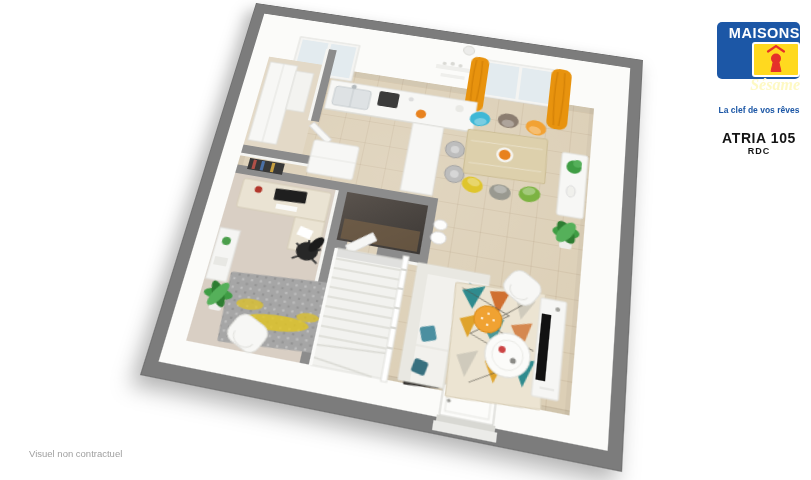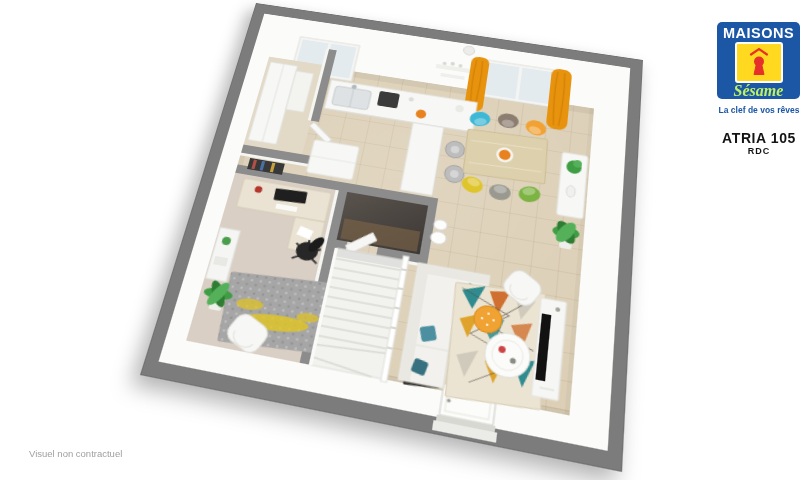--- a/index.html
+++ b/index.html
@@ -10,34 +10,34 @@
   
   #plan-wrap{
     position:absolute;left:0;top:0;width:400px;height:400px;
     transform-origin:0 0;
     transform:matrix3d(0.886850,0.134975,0,-0.000125423, -0.359750,0.743175,0,-0.000498200, 0,0,1,0, 256,3,0,1);
     filter:drop-shadow(-5px 9px 9px rgba(0,0,0,0.30));
   }
   #plan-wrap svg{display:block;}
   
   .logo-box{
-    position:absolute;left:717px;top:22px;width:83px;height:77px;
+    position:absolute;left:717px;top:22px;width:83px;height:57px;
     background:#1c57a6;border-radius:5px;
-    display:flex;flex-direction:column;align-items:center;
+    display:flex;flex-direction:column;align-items:flex-end;
   }
   .logo-maisons{
     margin-top:3px;color:#ffffff;font-weight:bold;font-size:14.5px;
     letter-spacing:.5px;line-height:16px;
   }
   .logo-yellow{
     width:44px;height:39px;background:#ffd91f;border:2px solid #ffffff;
     border-radius:3px;margin-top:1px;display:flex;align-items:center;justify-content:center;
   }
   .logo-sesame{
-    color:#bef264;font-family:"Liberation Serif",serif;font-style:italic;
+    color:#fef9c3;font-family:"Liberation Serif",serif;font-style:italic;
     font-weight:bold;font-size:16px;line-height:17px;margin-top:-1px;
   }
   .logo-tagline{
     position:absolute;left:705px;top:105px;width:108px;text-align:center;
     color:#1c57a6;font-size:8.5px;font-weight:bold;
   }
   .model-title{
     position:absolute;left:690px;top:130px;width:138px;text-align:center;
     color:#141414;font-size:14px;font-weight:bold;letter-spacing:.6px;
   }

